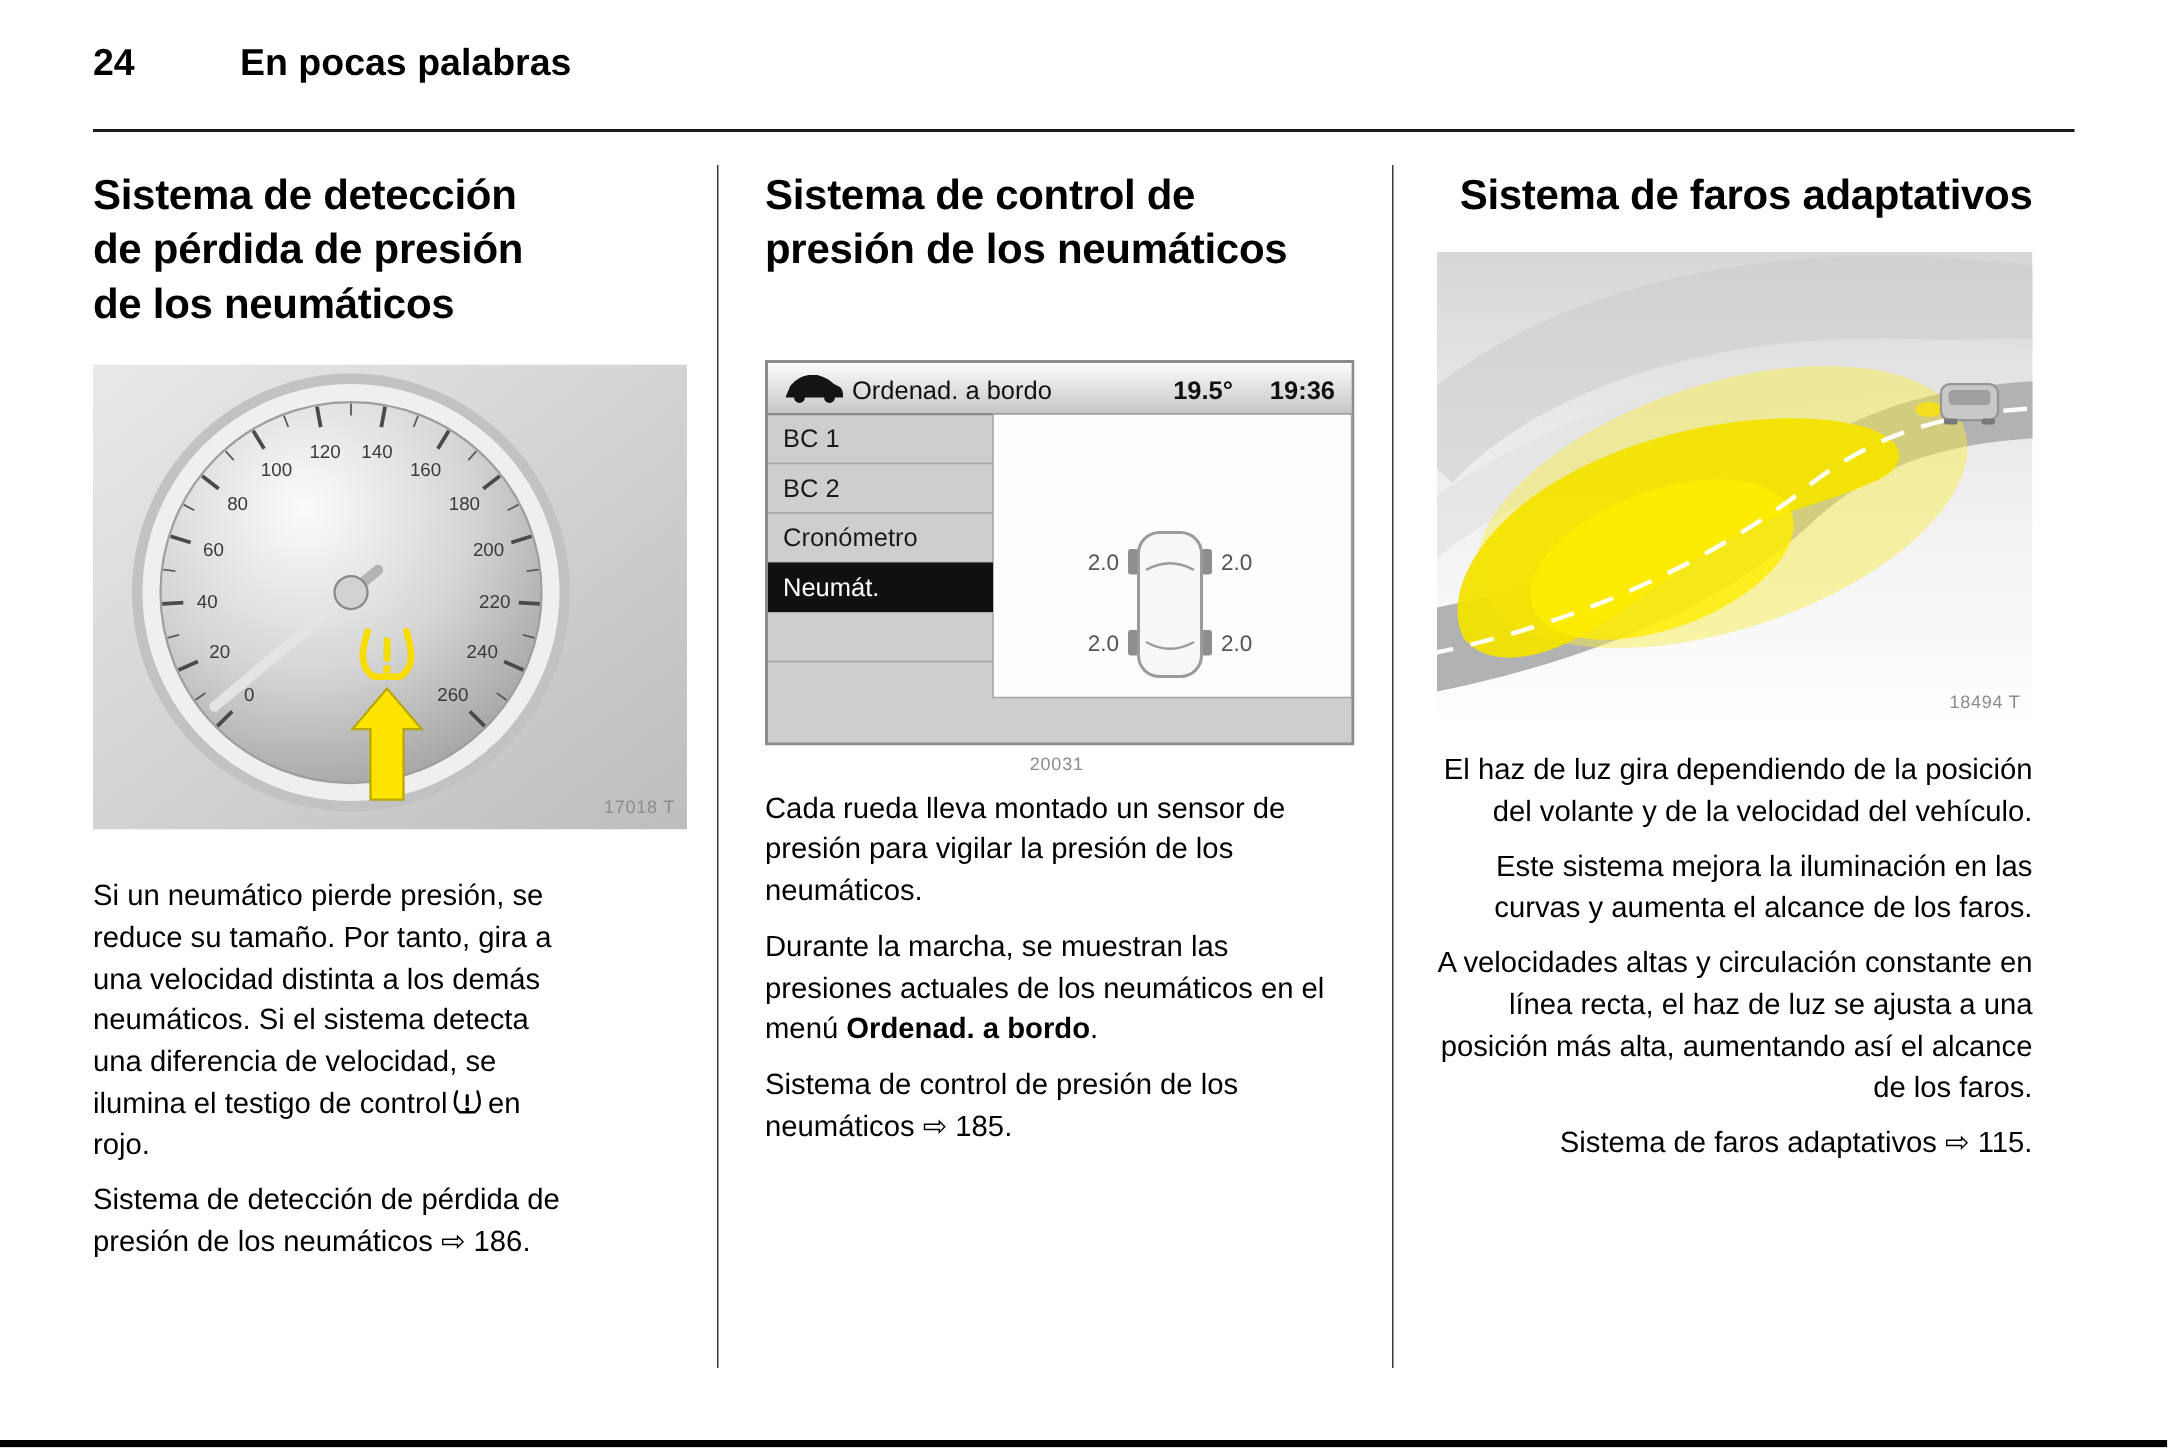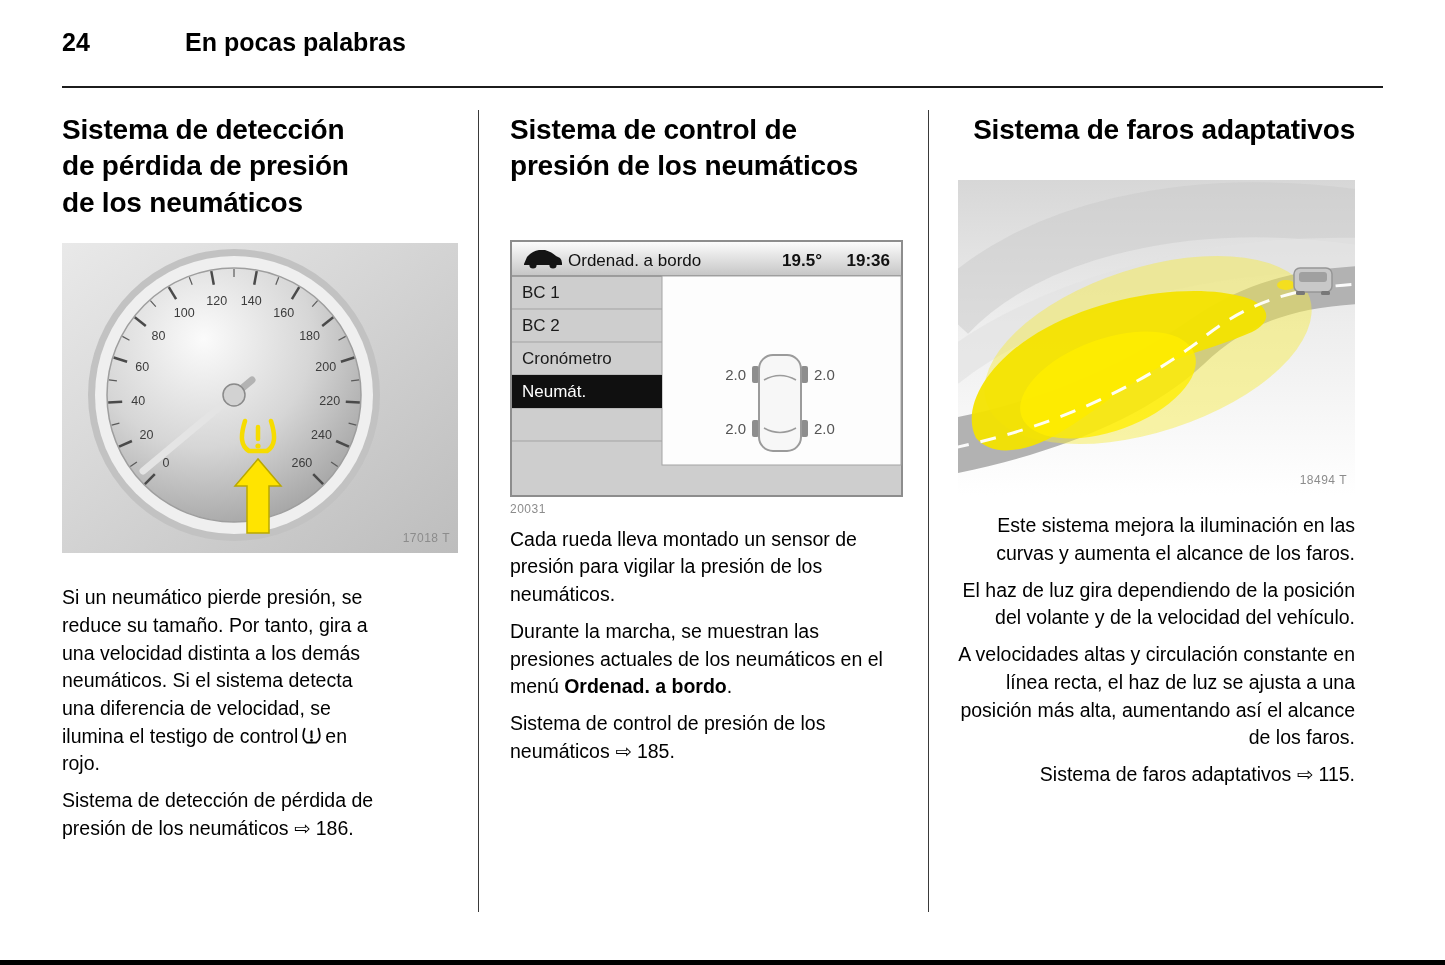--- a/index.html
+++ b/index.html
@@ -1,42 +1,42 @@
 <!DOCTYPE html>
 <html><head>
 <meta charset="utf-8">
 <style>
   * { margin:0; padding:0; box-sizing:border-box; }
   html,body { background:#ffffff; }
   body { font-family:"Liberation Sans","DejaVu Sans",sans-serif; color:#000; }
   .page { position:relative; width:1445px; height:965px; background:#fff; overflow:hidden; }
 
   .page-number { position:absolute; left:62px; top:28px; font-size:25px; font-weight:bold; }
-  .section-title { position:absolute; left:185px; top:28px; font-size:25px; font-weight:bold; }
+  .section-title { position:absolute; left:160px; top:28px; font-size:25px; font-weight:bold; }
   .header-rule { position:absolute; left:62px; top:86px; width:1321px; height:2px; background:#1c1c1c; }
 
   .vdiv { position:absolute; top:110px; height:802px; width:1px; background:#3a3a3a; }
   .vdiv1 { left:478px; } .vdiv2 { left:928px; }
 
   .col { position:absolute; top:112px; }
   .col1 { left:62px;  width:316px; }
   .col2 { left:510px; width:394px; }
   .col3 { left:958px; width:397px;text-align:right; }
 
   .col-title { font-size:28px; font-weight:bold; line-height:1.3; color:#000; letter-spacing:-0.2px; }
 
   figure { position:relative; display:block; }
   .fig1 { margin-top:22px; width:396px; height:310px; }
   .fig2 { margin-top:55px; width:393px; }
-  .fig3 { margin-top:32px; width:397px; height:315px; }
+  .fig3 { margin-top:20px; width:397px; height:315px; }
   .fig1 svg, .fig3 svg { display:block; width:100%; height:100%; }
   .fig2 svg { display:block; width:393px; height:257px; }
 
   .caption-overlay { position:absolute; right:8px; bottom:8px; font-size:12px; color:#8c8c8c; letter-spacing:0.5px; }
-  .caption-below { display:block; text-align:left; font-size:12px; color:#8c8c8c; margin-top:5px; padding-right:4px; letter-spacing:0.5px; }
+  .caption-below { display:block; text-align:center; font-size:12px; color:#8c8c8c; margin-top:5px; padding-right:4px; letter-spacing:0.5px; }
 
   .text-block { margin-top:31px; }
   .text-block p { font-size:19.5px; line-height:1.42; margin:0 0 9px 0; color:#000; }
   .bold-inline { font-weight:bold; }
 
   .inline-icon { vertical-align:-3px; margin:0 3px; }
 
   svg text { font-family:"Liberation Sans","DejaVu Sans",sans-serif; }
 
   .bottom-bar { position:absolute; left:0; bottom:0; width:1445px; height:5px; background:#000; }
@@ -223,21 +223,21 @@
           <rect x="0" y="4" width="38" height="24" rx="6" fill="#c8c8c8" stroke="#969696" stroke-width="1.5"></rect>
           <rect x="5" y="8" width="28" height="10" rx="3" fill="#a0a0a0"></rect>
           <rect x="2" y="27" width="9" height="4" rx="1.5" fill="#787878"></rect>
           <rect x="27" y="27" width="9" height="4" rx="1.5" fill="#787878"></rect>
         </g>
       </svg>
       <span class="caption-overlay">18494 T</span>
     </figure>
 
     <div class="text-block" style="margin-top:17px;">
+      <p>El haz de luz gira dependiendo de la posición del volante y de la velocidad del vehículo.</p>
       <p>Este sistema mejora la iluminación en las curvas y aumenta el alcance de los faros.</p>
-      <p>El haz de luz gira dependiendo de la posición del volante y de la velocidad del vehículo.</p>
       <p>A velocidades altas y circulación constante en línea recta, el haz de luz se ajusta a una posición más alta, aumentando así el alcance de los faros.</p>
       <p>Sistema de faros adaptativos ⇨ 115.</p>
     </div>
   </section>
 
   <div class="bottom-bar"></div>
 </div>
 
 </body></html>

